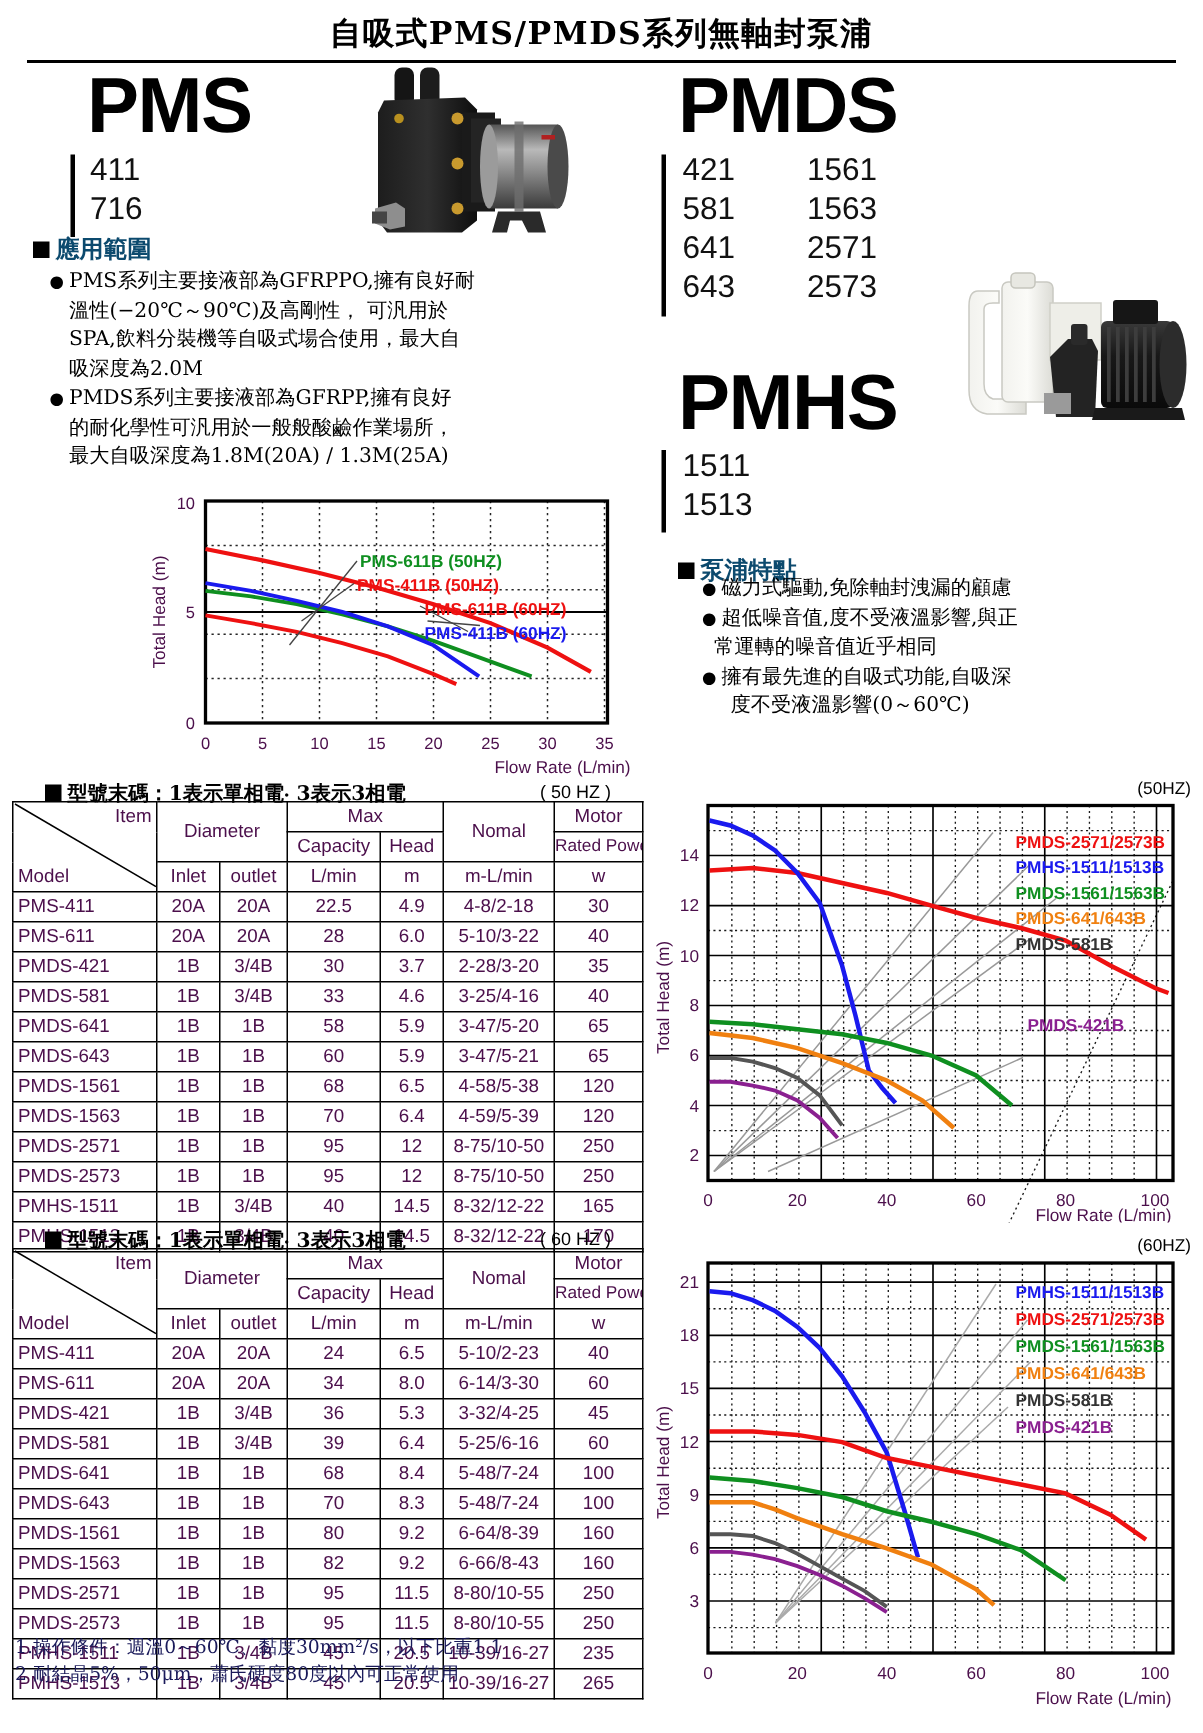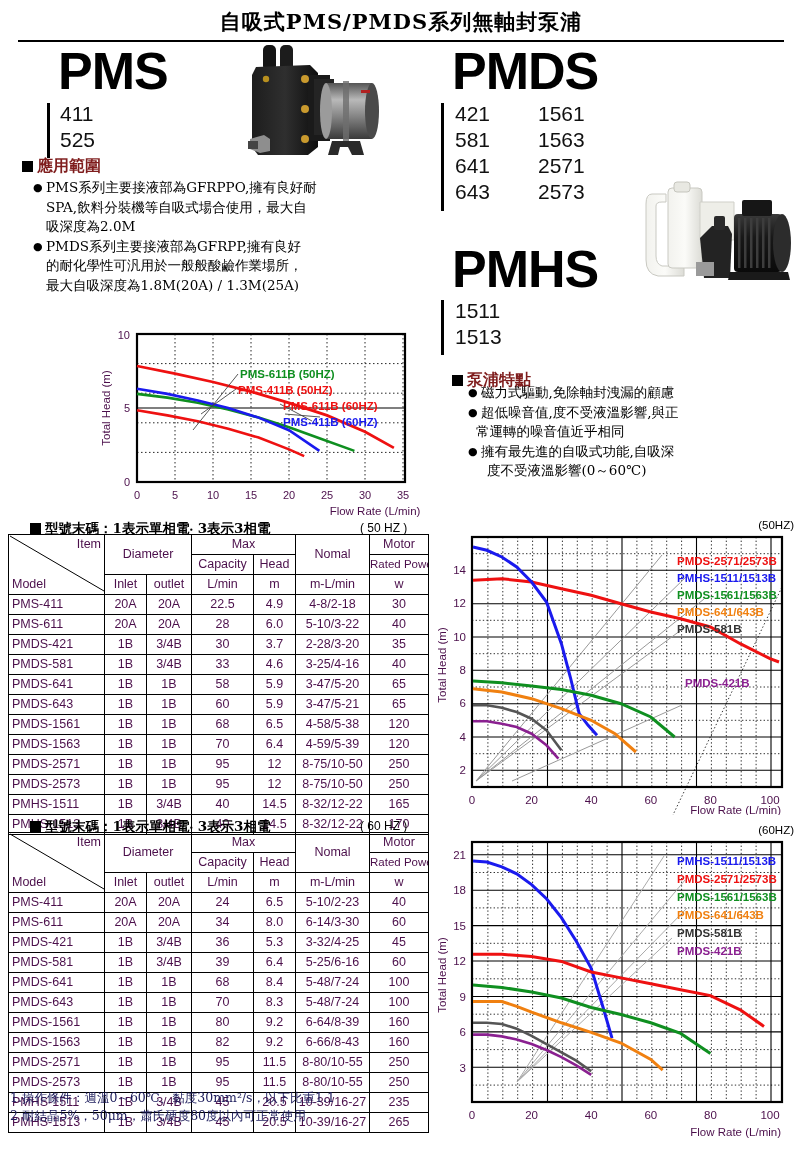--- a/index.html
+++ b/index.html
@@ -32,21 +32,21 @@
   }
   .bar{background:#000;width:3px;}
   .model-num{
     font-family:"Liberation Sans",sans-serif;
     font-size:21px;line-height:26px;color:#111;
   }
 
   
   .sq-head{
     font-family:"DejaVu Serif","Liberation Serif",serif;
-    font-size:16px;font-weight:bold;color:#7f1d1d;white-space:nowrap;
+    font-size:16px;font-weight:bold;color:#0c4a6e;white-space:nowrap;
   }
   .sq-head .sq{
     display:inline-block;width:11px;height:11px;background:#000;
     margin-right:4px;vertical-align:-1px;
   }
   .bullet-list{
     font-family:"DejaVu Serif","Liberation Serif",serif;
     font-size:13.5px;line-height:19.5px;color:#000;
   }
   .bl-item{display:flex;margin-bottom:0px;}
@@ -106,21 +106,21 @@
 </head>
 <body>
 
 <div class="abs" id="main-title">自吸式PMS/PMDS系列無軸封泵浦</div>
 <div class="abs" id="title-rule"></div>
 
 <div class="abs series-name" style="left:58px;top:45px;">PMS</div>
 <div class="abs bar" style="left:47px;top:103px;height:55px;"></div>
 <div class="abs model-num" style="left:60px;top:101px;">
   <div>411</div>
-  <div>525</div>
+  <div>716</div>
 </div>
 
 <div class="photo" style="left:248px;top:43px;">
 <svg width="140" height="125" viewBox="0 0 140 125">
   <defs>
     <linearGradient id="mtr" x1="0" y1="0" x2="0" y2="1">
       <stop offset="0" stop-color="#555"></stop>
           <stop offset="0.3" stop-color="#b9b9b9"></stop>
       <stop offset="0.55" stop-color="#8d8d8d"></stop>
           <stop offset="1" stop-color="#3a3a3a"></stop>
@@ -152,20 +152,21 @@
 </div>
 
 <div class="abs sq-head" style="left:22px;top:156px;">
   <span class="sq"></span><span>應用範圍</span>
 </div>
 <div class="abs bullet-list" style="left:33px;top:178px;width:390px;">
   <div class="bl-item">
     <div class="bl-dot">●</div>
     <div class="bl-txt">
       <div>PMS系列主要接液部為GFRPPO,擁有良好耐</div>
+      <div>溫性(−20℃～90℃)及高剛性， 可汎用於</div>
       <div>SPA,飲料分裝機等自吸式場合使用，最大自</div>
       <div>吸深度為2.0M</div>
     </div>
   </div>
   <div class="bl-item">
     <div class="bl-dot">●</div>
     <div class="bl-txt">
       <div>PMDS系列主要接液部為GFRPP,擁有良好</div>
       <div>的耐化學性可汎用於一般般酸鹼作業場所，</div>
       <div>最大自吸深度為1.8M(20A) / 1.3M(25A)</div>

